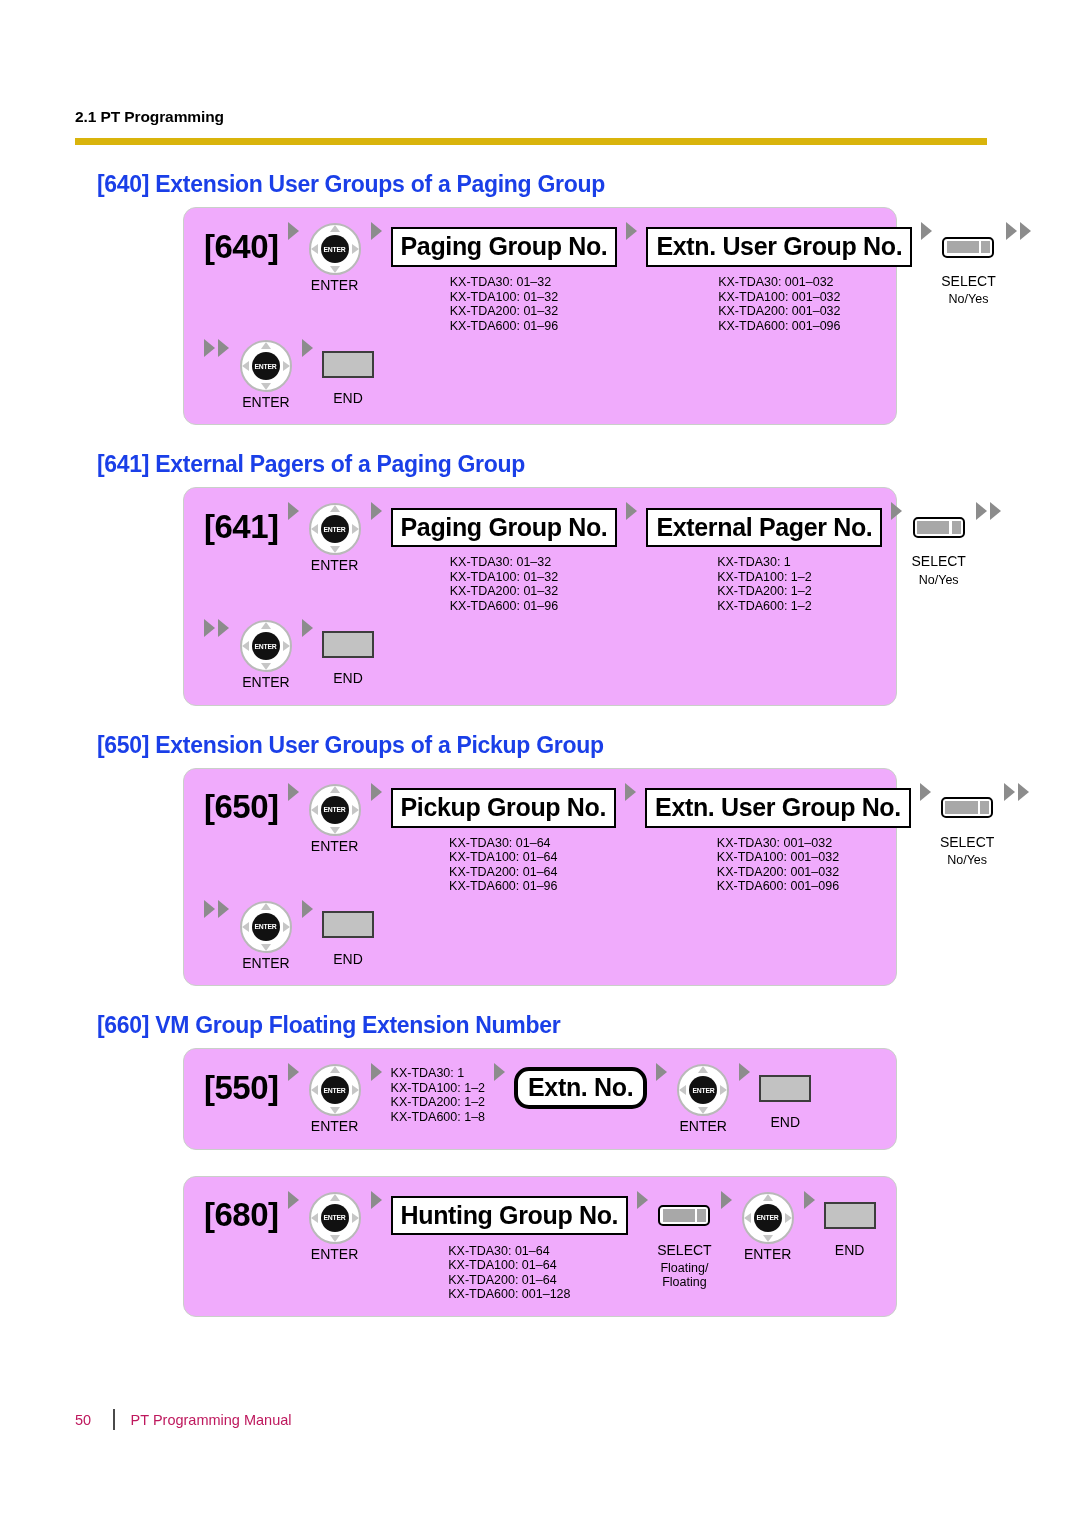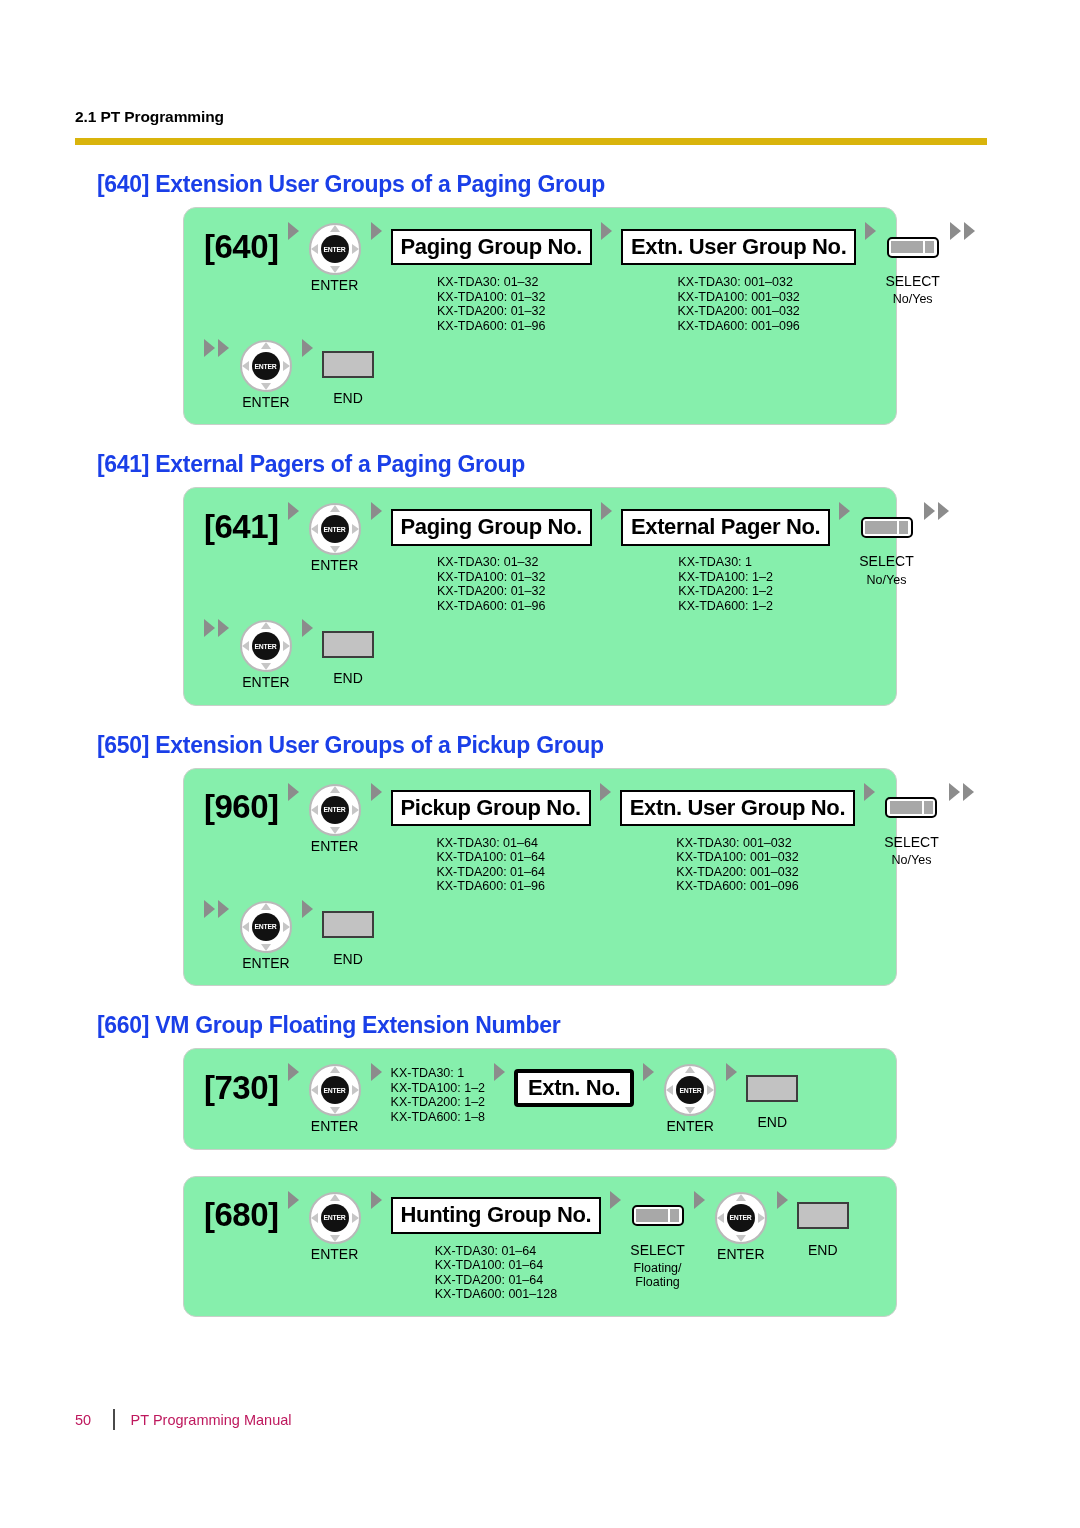--- a/index.html
+++ b/index.html
@@ -51,21 +51,21 @@
     margin-bottom: 9px;
     white-space: nowrap;
   }
 
   
   .panel {
     margin-left: 108px;
     margin-right: 108px;
     border: 1.6px solid #c9cfc9;
     border-radius: 13px;
-    background: #86efac;
+    background: #f0abfc;
     padding: 14px 16px 14px 20px;
   }
 
   .flow-row {
     display: flex;
     align-items: flex-start;
     flex-wrap: nowrap;
   }
   .flow-row + .flow-row { margin-top: 6px; }
 
@@ -181,29 +181,29 @@
     border-top: 5px solid transparent;
     border-bottom: 5px solid transparent;
     border-left: 7px solid #c6c6c6;
   }
 
   
   .field-box {
     border: 2.4px solid #000;
     background: #fff;
     padding: 3px 8px 4px 8px;
-    font-size: 22px;
+    font-size: 25px;
     font-weight: bold;
     letter-spacing: -0.35px;
     line-height: 1.15;
     white-space: nowrap;
   }
   .field-box.rounded {
     border-width: 4px;
-    border-radius: 4px;
+    border-radius: 15px;
     padding: 2px 10px 3px 10px;
   }
 
   
   .selectkey {
     width: 52px; height: 21px;
     border: 2.6px solid #000;
     border-radius: 5px;
     background: #fff;
     display: flex;
@@ -455,21 +455,21 @@
     </div>
   </div>
 
   <div class="section">
     <div class="section-title">[650] Extension User Groups of a Pickup Group</div>
     <div class="panel">
 
       <div class="flow-row">
         <div class="node">
           <div class="node-main">
-              <div class="prog-code">[960]</div>
+              <div class="prog-code">[650]</div>
             </div>
         </div>
         <div class="arrow arrow-gap"></div>
         <div class="node">
           <div class="node-main">
             <div class="navkey">
               <div class="ring"></div>
               <div class="tri up"></div>
               <div class="tri down"></div>
               <div class="tri left"></div>
@@ -554,21 +554,21 @@
     </div>
   </div>
 
   <div class="section">
     <div class="section-title">[660] VM Group Floating Extension Number</div>
     <div class="panel">
 
       <div class="flow-row">
         <div class="node">
           <div class="node-main">
-              <div class="prog-code">[730]</div>
+              <div class="prog-code">[550]</div>
             </div>
         </div>
         <div class="arrow arrow-gap"></div>
         <div class="node">
           <div class="node-main">
             <div class="navkey">
               <div class="ring"></div>
               <div class="tri up"></div>
               <div class="tri down"></div>
               <div class="tri left"></div>

